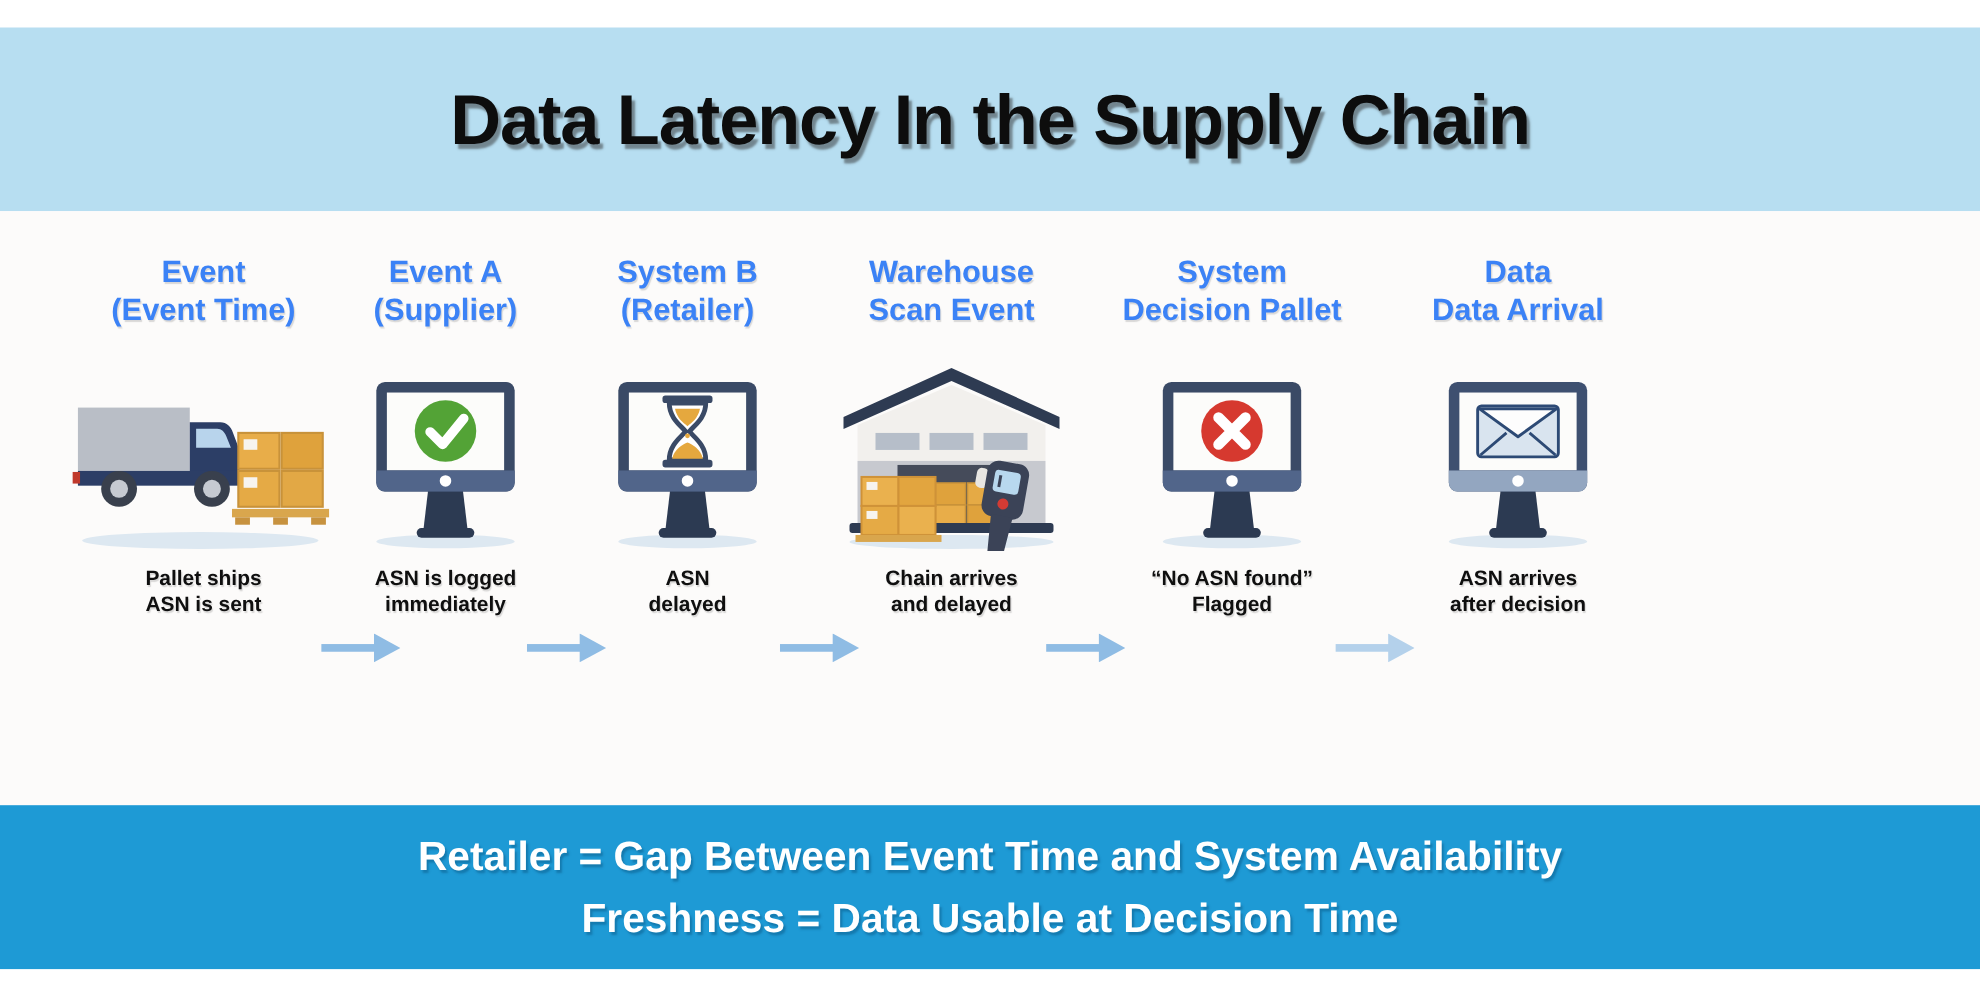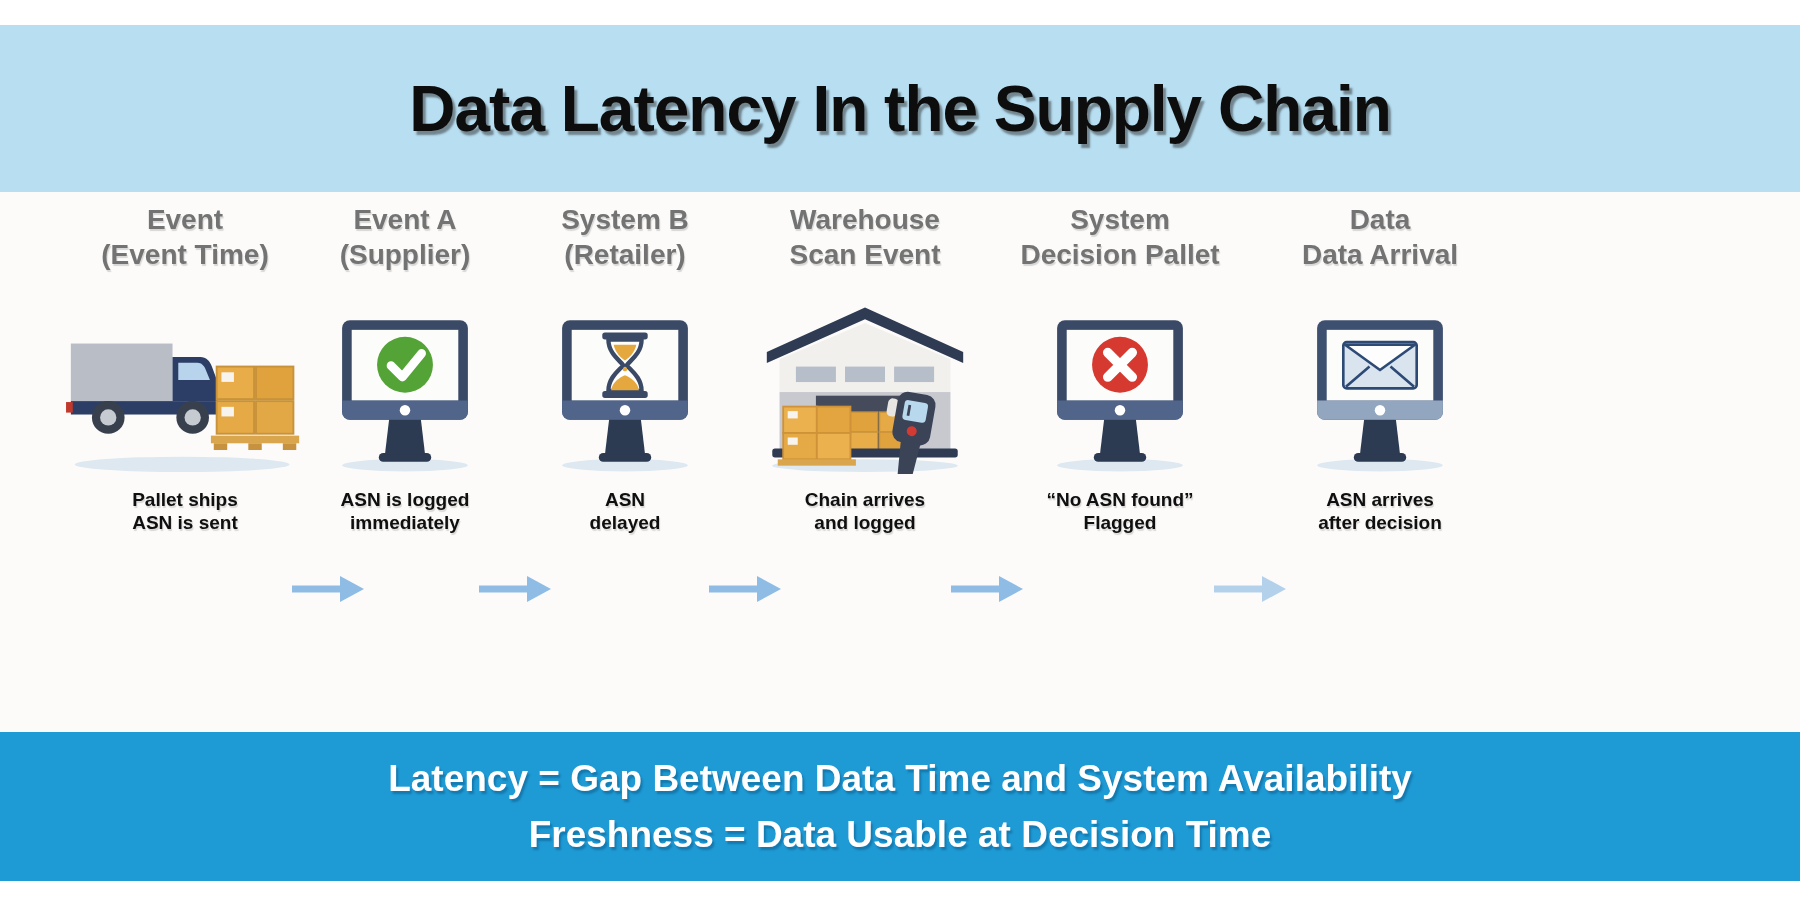--- a/index.html
+++ b/index.html
@@ -24,22 +24,22 @@
 
   .stage{position:absolute;top:0;display:flex;flex-direction:column;align-items:center;}
   .c1{left:55px;width:260px;}
   .c2{left:285px;width:240px;}
   .c3{left:505px;width:240px;}
   .c4{left:735px;width:260px;}
   .c5{left:975px;width:290px;}
   .c6{left:1245px;width:270px;}
 
   .hdr{
-    margin-top:10px;height:92px;text-align:center;
-    font-size:28px;font-weight:bold;line-height:1.25;color:#737373;
+    margin-top:37px;height:92px;text-align:center;
+    font-size:28px;font-weight:bold;line-height:1.25;color:#3b82f6;
     text-shadow:1px 2px 1px rgba(150,150,150,0.35);
   }
   .iconbox{height:180px;display:flex;align-items:flex-end;justify-content:center;}
   .cap{
     margin-top:14px;text-align:center;
     font-size:19px;font-weight:bold;line-height:1.22;color:#0f0f0f;
     text-shadow:1px 2px 1px rgba(150,150,150,0.35);
   }
 
   .arrow{position:absolute;top:384px;}
@@ -193,21 +193,21 @@
             <rect x="0" y="0" width="42" height="56" rx="11" fill="#3b4357"></rect>
             <rect x="8" y="9" width="26" height="22" rx="4" fill="#b8d8ee"></rect>
             <line x1="14" y1="14" x2="14" y2="26" stroke="#3b4357" stroke-width="3"></line>
             <circle cx="21" cy="42" r="5.5" fill="#d23b34"></circle>
             <path d="M11 54 h22 l-3 38 a8 8 0 0 1 -16 0 z" fill="#3b4357"></path>
           </g>
         </svg>
       </div>
       <div class="cap">
         <span>Chain arrives</span><br>
-        <span>and logged</span>
+        <span>and delayed</span>
       </div>
     </div>
 
     <div class="stage c5">
       <div class="hdr">
         <span>System</span><br>
         <span>Decision Pallet</span>
       </div>
       <div class="iconbox">
         <svg width="140" height="159" viewBox="0 0 160 182">
@@ -280,17 +280,17 @@
     <div class="arrow a5">
       <svg width="72" height="26" viewBox="0 0 72 26">
           <rect x="0" y="9.5" width="52" height="7" fill="#8fbce4"></rect>
           <polygon points="48,0 72,13 48,26" fill="#8fbce4"></polygon>
         </svg>
     </div>
 
   </div>
 
   <div class="footer">
-    <div class="line">Latency = Gap Between Data Time and System Availability</div>
+    <div class="line">Retailer = Gap Between Event Time and System Availability</div>
     <div class="line">Freshness = Data Usable at Decision Time</div>
   </div>
 
 </div>
 
 </body></html>

